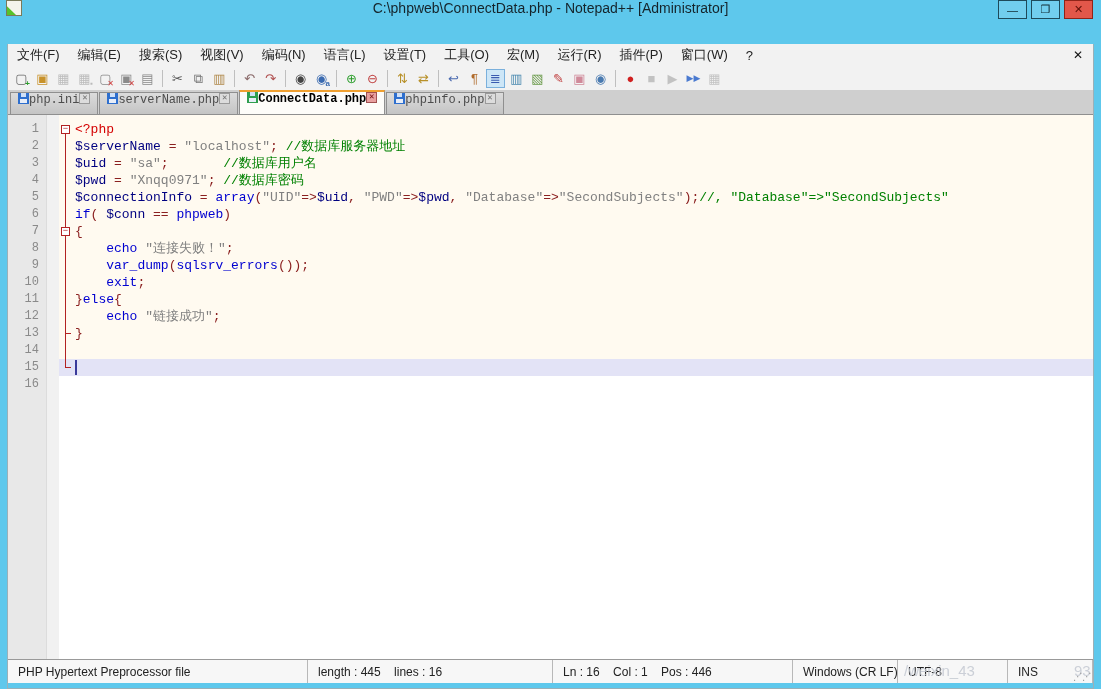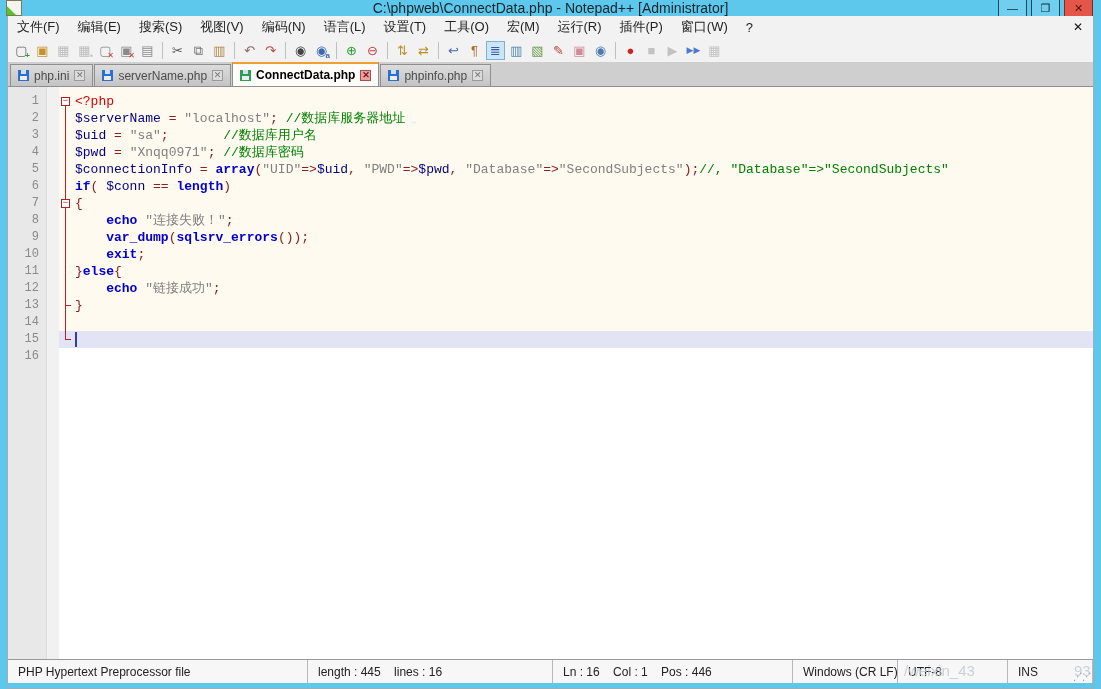--- a/index.html
+++ b/index.html
@@ -5,21 +5,21 @@
   :root{
     --fold:#b22222;
   }
   *{box-sizing:border-box;margin:0;padding:0}
   html,body{width:1101px;height:689px;overflow:hidden}
   body{font-family:"Liberation Sans","DejaVu Sans",sans-serif;background:#222}
 
   .window{width:1101px;height:689px;display:flex;flex-direction:column;outline:1px solid #1c3a46;background:#5ec8ec}
 
   
-  .titlebar{height:16px;background:#5ec8ec;display:flex;align-items:center;position:relative;flex:0 0 auto}
+  .titlebar{height:44px;background:#5ec8ec;display:flex;align-items:flex-start;position:relative;flex:0 0 auto}
   .app-icon{width:16px;height:16px;margin-left:6px;background:#f4f4ec;border:1px solid #7a7a5a;position:relative}
   .app-icon::after{content:"";position:absolute;left:0;bottom:0;width:9px;height:11px;background:#57c229;clip-path:polygon(0 100%,0 20%,100% 100%)}
   .title-text{position:absolute;left:0;right:0;text-align:center;font-size:14px;color:#15242b}
   .win-buttons{margin-left:auto;display:flex;align-items:center;gap:4px;margin-right:8px;position:relative}
   .win-btn{width:29px;height:19px;border:1px solid #1e4a5a;display:flex;align-items:center;justify-content:center;font-size:11px;color:#10282f;background:rgba(255,255,255,0.12)}
   .win-btn.close{background:#e2574a;border-color:#8f2419;color:#5e0f07;font-weight:bold}
 
   
   .frame{flex:1 1 auto;display:flex;flex-direction:column;background:#f0f0f0;margin:0 7px;border:1px solid #9ab0b8;border-top:none;min-height:0}
   .bottom-strip{height:5px;flex:0 0 auto;background:#5ec8ec}
@@ -33,21 +33,21 @@
   .toolbar{height:24px;background:#f2f2f2;display:flex;align-items:center;padding-left:4px;gap:2px;flex:0 0 auto}
   .tb-btn{width:19px;height:19px;display:flex;align-items:center;justify-content:center;font-size:13px;position:relative;border:1px solid transparent}
   .tb-btn.selected{background:#cde6f7;border:1px solid #7ab0dc}
   .tb-btn.disabled{opacity:.45;filter:grayscale(1)}
   .tb-badge{position:absolute;right:0;bottom:-1px;font-size:8px;font-weight:bold;line-height:8px}
   .tb-sep{width:1px;height:17px;background:#bfbfbf;margin:0 3px}
   .tb-glyph{line-height:1}
 
   
   .tabbar{height:24px;background:#cfcfcf;display:flex;align-items:flex-end;padding-left:2px;gap:1px;flex:0 0 auto}
-  .tab{height:22px;display:flex;align-items:center;gap:5px;padding:0 7px;border:1px solid #8f8f8f;border-bottom:none;background:linear-gradient(#dcdcdc,#c4c4c4);font-family:Liberation Sans, sans-serif;font-size:12px;color:#4c4c4c}
+  .tab{height:22px;display:flex;align-items:flex-start;padding:0 7px;border:1px solid #8f8f8f;border-bottom:none;background:linear-gradient(#dcdcdc,#c4c4c4);font-family:Liberation Mono, monospace;font-size:12px;color:#4c4c4c}
   .tab.active{background:#fdfcf9;border-top:2px solid #f0a030;color:#000;font-weight:bold;height:24px}
   .floppy{width:11px;height:11px;background:#2e6fce;position:relative;flex:0 0 auto}
   .floppy::before{content:"";position:absolute;left:3px;top:0;width:5px;height:4px;background:#cfe0f8}
   .floppy::after{content:"";position:absolute;left:2px;bottom:1px;width:7px;height:4px;background:#e8eef8}
   .tab.active .floppy{background:#2f9e4f}
   .tab-close{font-size:9px;color:#777;border:1px solid #9a9a9a;background:#dcdcdc;width:11px;height:11px;line-height:9px;text-align:center}
   .tab.active .tab-close{color:#7a1515;background:#e8a0a0;border-color:#a05050}
 
   
   .editor{flex:1 1 auto;display:flex;background:#fff;border-top:1px solid #8f8f8f;min-height:0;font-family:"Liberation Mono","DejaVu Sans Mono",monospace}
@@ -66,21 +66,21 @@
   .f-minus-first::before{content:"";position:absolute;left:6px;top:5px;bottom:0;width:1px;background:var(--fold)}
   .f-end::before{content:"";position:absolute;left:6px;top:0;height:9px;width:1px;background:var(--fold)}
   .f-tee::after,.f-end::after{content:"";position:absolute;left:6px;top:8px;width:6px;height:1px;background:var(--fold)}
   .f-minus b,.f-minus-first b{position:absolute;left:2px;top:4px;width:9px;height:9px;border:1px solid var(--fold);background:#fff;color:var(--fold);font-size:9px;line-height:7px;text-align:center;font-weight:normal}
   .caret{position:absolute;left:2px;top:1px;width:2px;height:15px;background:#3a3a9a}
   .c-phptag{color:#d40000}
   .c-var{color:#000080}
   .c-op{color:#8b2020}
   .c-str{color:#808080}
   .c-com{color:#008000}
-  .c-kw{color:#0000d0;font-weight:bold}
+  .c-kw{color:#0000d0;font-weight:normal}
   .c-plain{color:#000}
 
   
   .statusbar{height:24px;background:#f7f7f7;border-top:1px solid #999;display:flex;align-items:stretch;font-size:12px;color:#222;position:relative;flex:0 0 auto}
   .seg{display:flex;align-items:center;padding:0 10px;border-right:1px solid #b8b8b8;white-space:pre}
   .seg:last-child{border-right:none}
   .grip{position:absolute;right:2px;bottom:1px;color:#9a9a9a;font-size:10px;letter-spacing:-1px}
   .wm{position:absolute;top:2px;font-size:15px;color:#c4c9d2;opacity:.85;pointer-events:none;font-style:normal}
 </style>
 </head>
@@ -267,21 +267,21 @@
           <div class="num">16</div>
         </div>
       <div class="gutter-bm"></div>
       <div class="content">
         <div class="rows" id="rows">
             <div class="row"><div class="fold f-minus-first"><b>−</b></div><div class="code"><span class="c-phptag">&lt;?php</span></div></div>
             <div class="row"><div class="fold f-line"></div><div class="code"><span class="c-var">$serverName</span><span class="c-op"> = </span><span class="c-str">"localhost"</span><span class="c-op">; </span><span class="c-com">//数据库服务器地址</span></div></div>
             <div class="row"><div class="fold f-line"></div><div class="code"><span class="c-var">$uid</span><span class="c-op"> = </span><span class="c-str">"sa"</span><span class="c-op">;</span><span class="c-plain">       </span><span class="c-com">//数据库用户名</span></div></div>
             <div class="row"><div class="fold f-line"></div><div class="code"><span class="c-var">$pwd</span><span class="c-op"> = </span><span class="c-str">"Xnqq0971"</span><span class="c-op">; </span><span class="c-com">//数据库密码</span></div></div>
             <div class="row"><div class="fold f-line"></div><div class="code"><span class="c-var">$connectionInfo</span><span class="c-op"> = </span><span class="c-kw">array</span><span class="c-op">(</span><span class="c-str">"UID"</span><span class="c-op">=&gt;</span><span class="c-var">$uid</span><span class="c-op">, </span><span class="c-str">"PWD"</span><span class="c-op">=&gt;</span><span class="c-var">$pwd</span><span class="c-op">, </span><span class="c-str">"Database"</span><span class="c-op">=&gt;</span><span class="c-str">"SecondSubjects"</span><span class="c-op">);</span><span class="c-com">//, "Database"=&gt;"SecondSubjects"</span></div></div>
-            <div class="row"><div class="fold f-line"></div><div class="code"><span class="c-kw">if</span><span class="c-op">( </span><span class="c-var">$conn</span><span class="c-op"> == </span><span class="c-kw">length</span><span class="c-op">)</span></div></div>
+            <div class="row"><div class="fold f-line"></div><div class="code"><span class="c-kw">if</span><span class="c-op">( </span><span class="c-var">$conn</span><span class="c-op"> == </span><span class="c-kw">phpweb</span><span class="c-op">)</span></div></div>
             <div class="row"><div class="fold f-minus"><b>−</b></div><div class="code"><span class="c-op">{</span></div></div>
             <div class="row"><div class="fold f-line"></div><div class="code"><span class="c-plain">    </span><span class="c-kw">echo</span><span class="c-plain"> </span><span class="c-str">"连接失败！"</span><span class="c-op">;</span></div></div>
             <div class="row"><div class="fold f-line"></div><div class="code"><span class="c-plain">    </span><span class="c-kw">var_dump</span><span class="c-op">(</span><span class="c-kw">sqlsrv_errors</span><span class="c-op">());</span></div></div>
             <div class="row"><div class="fold f-line"></div><div class="code"><span class="c-plain">    </span><span class="c-kw">exit</span><span class="c-op">;</span></div></div>
             <div class="row"><div class="fold f-line"></div><div class="code"><span class="c-op">}</span><span class="c-kw">else</span><span class="c-op">{</span></div></div>
             <div class="row"><div class="fold f-line"></div><div class="code"><span class="c-plain">    </span><span class="c-kw">echo</span><span class="c-plain"> </span><span class="c-str">"链接成功"</span><span class="c-op">;</span></div></div>
             <div class="row"><div class="fold f-tee"></div><div class="code"><span class="c-op">}</span></div></div>
             <div class="row"><div class="fold f-line"></div><div class="code"></div></div>
             <div class="row current"><div class="fold f-end"></div><div class="code"><span class="caret"></span></div></div>
           </div>

